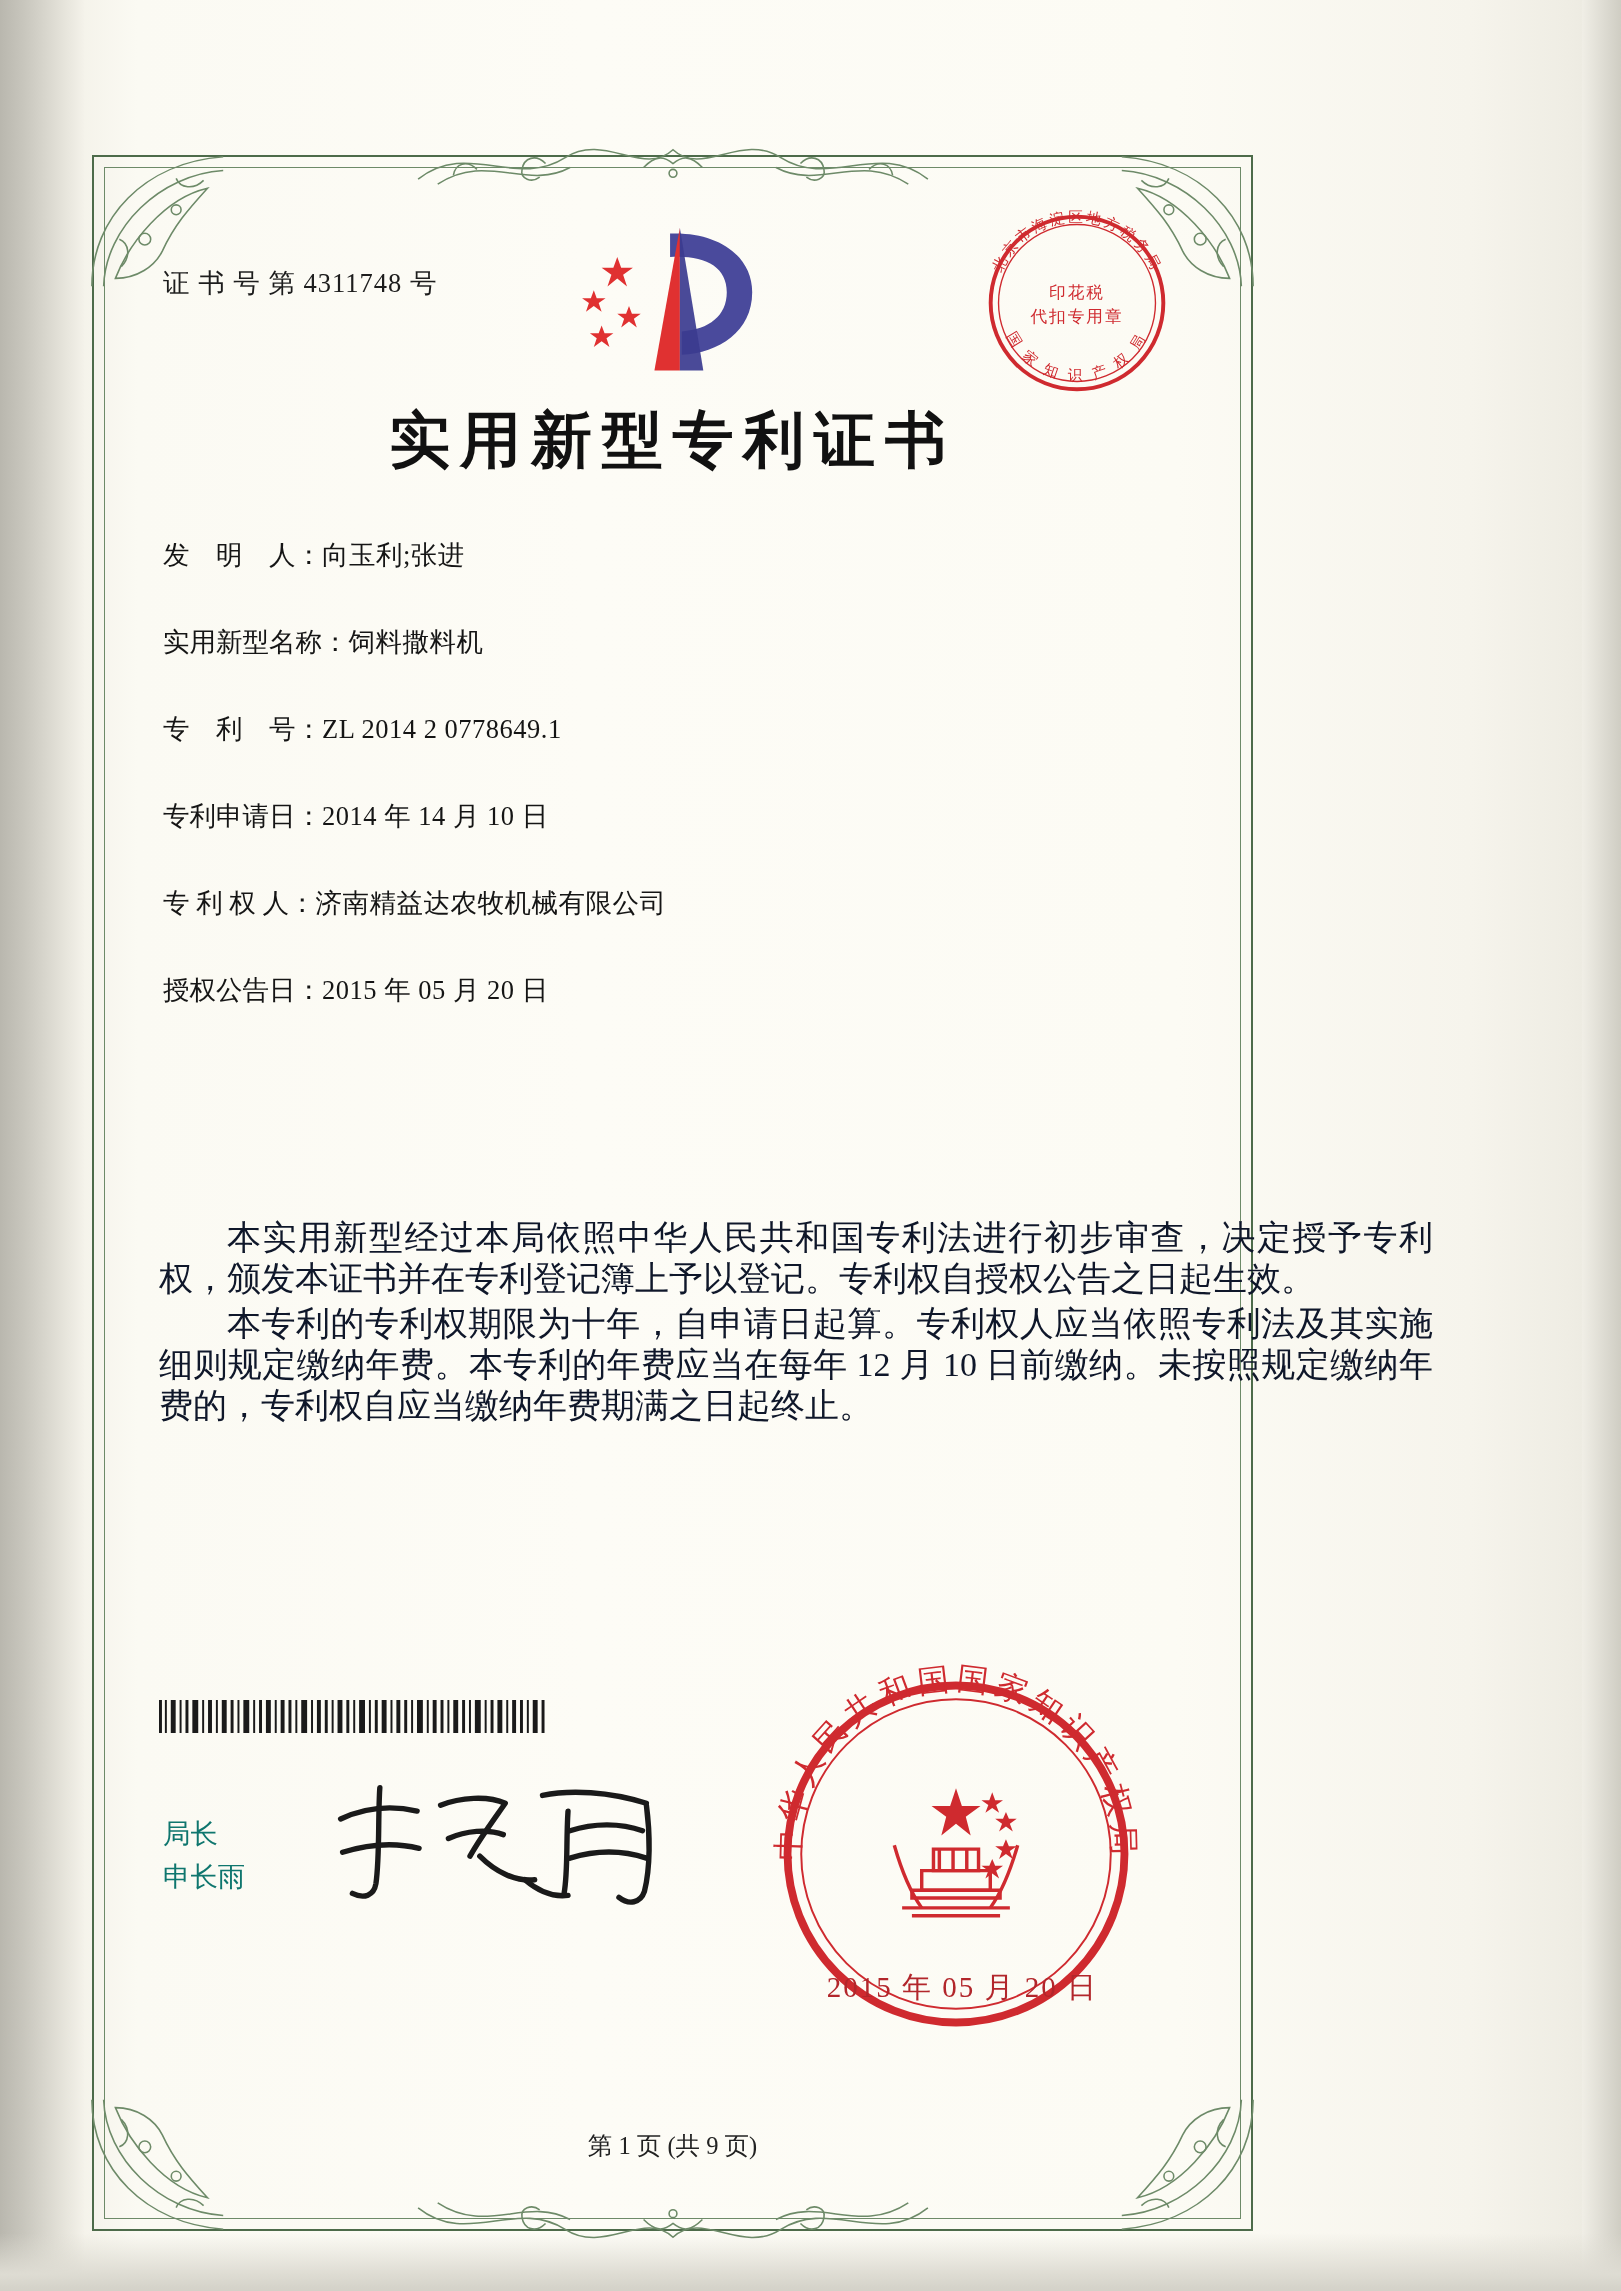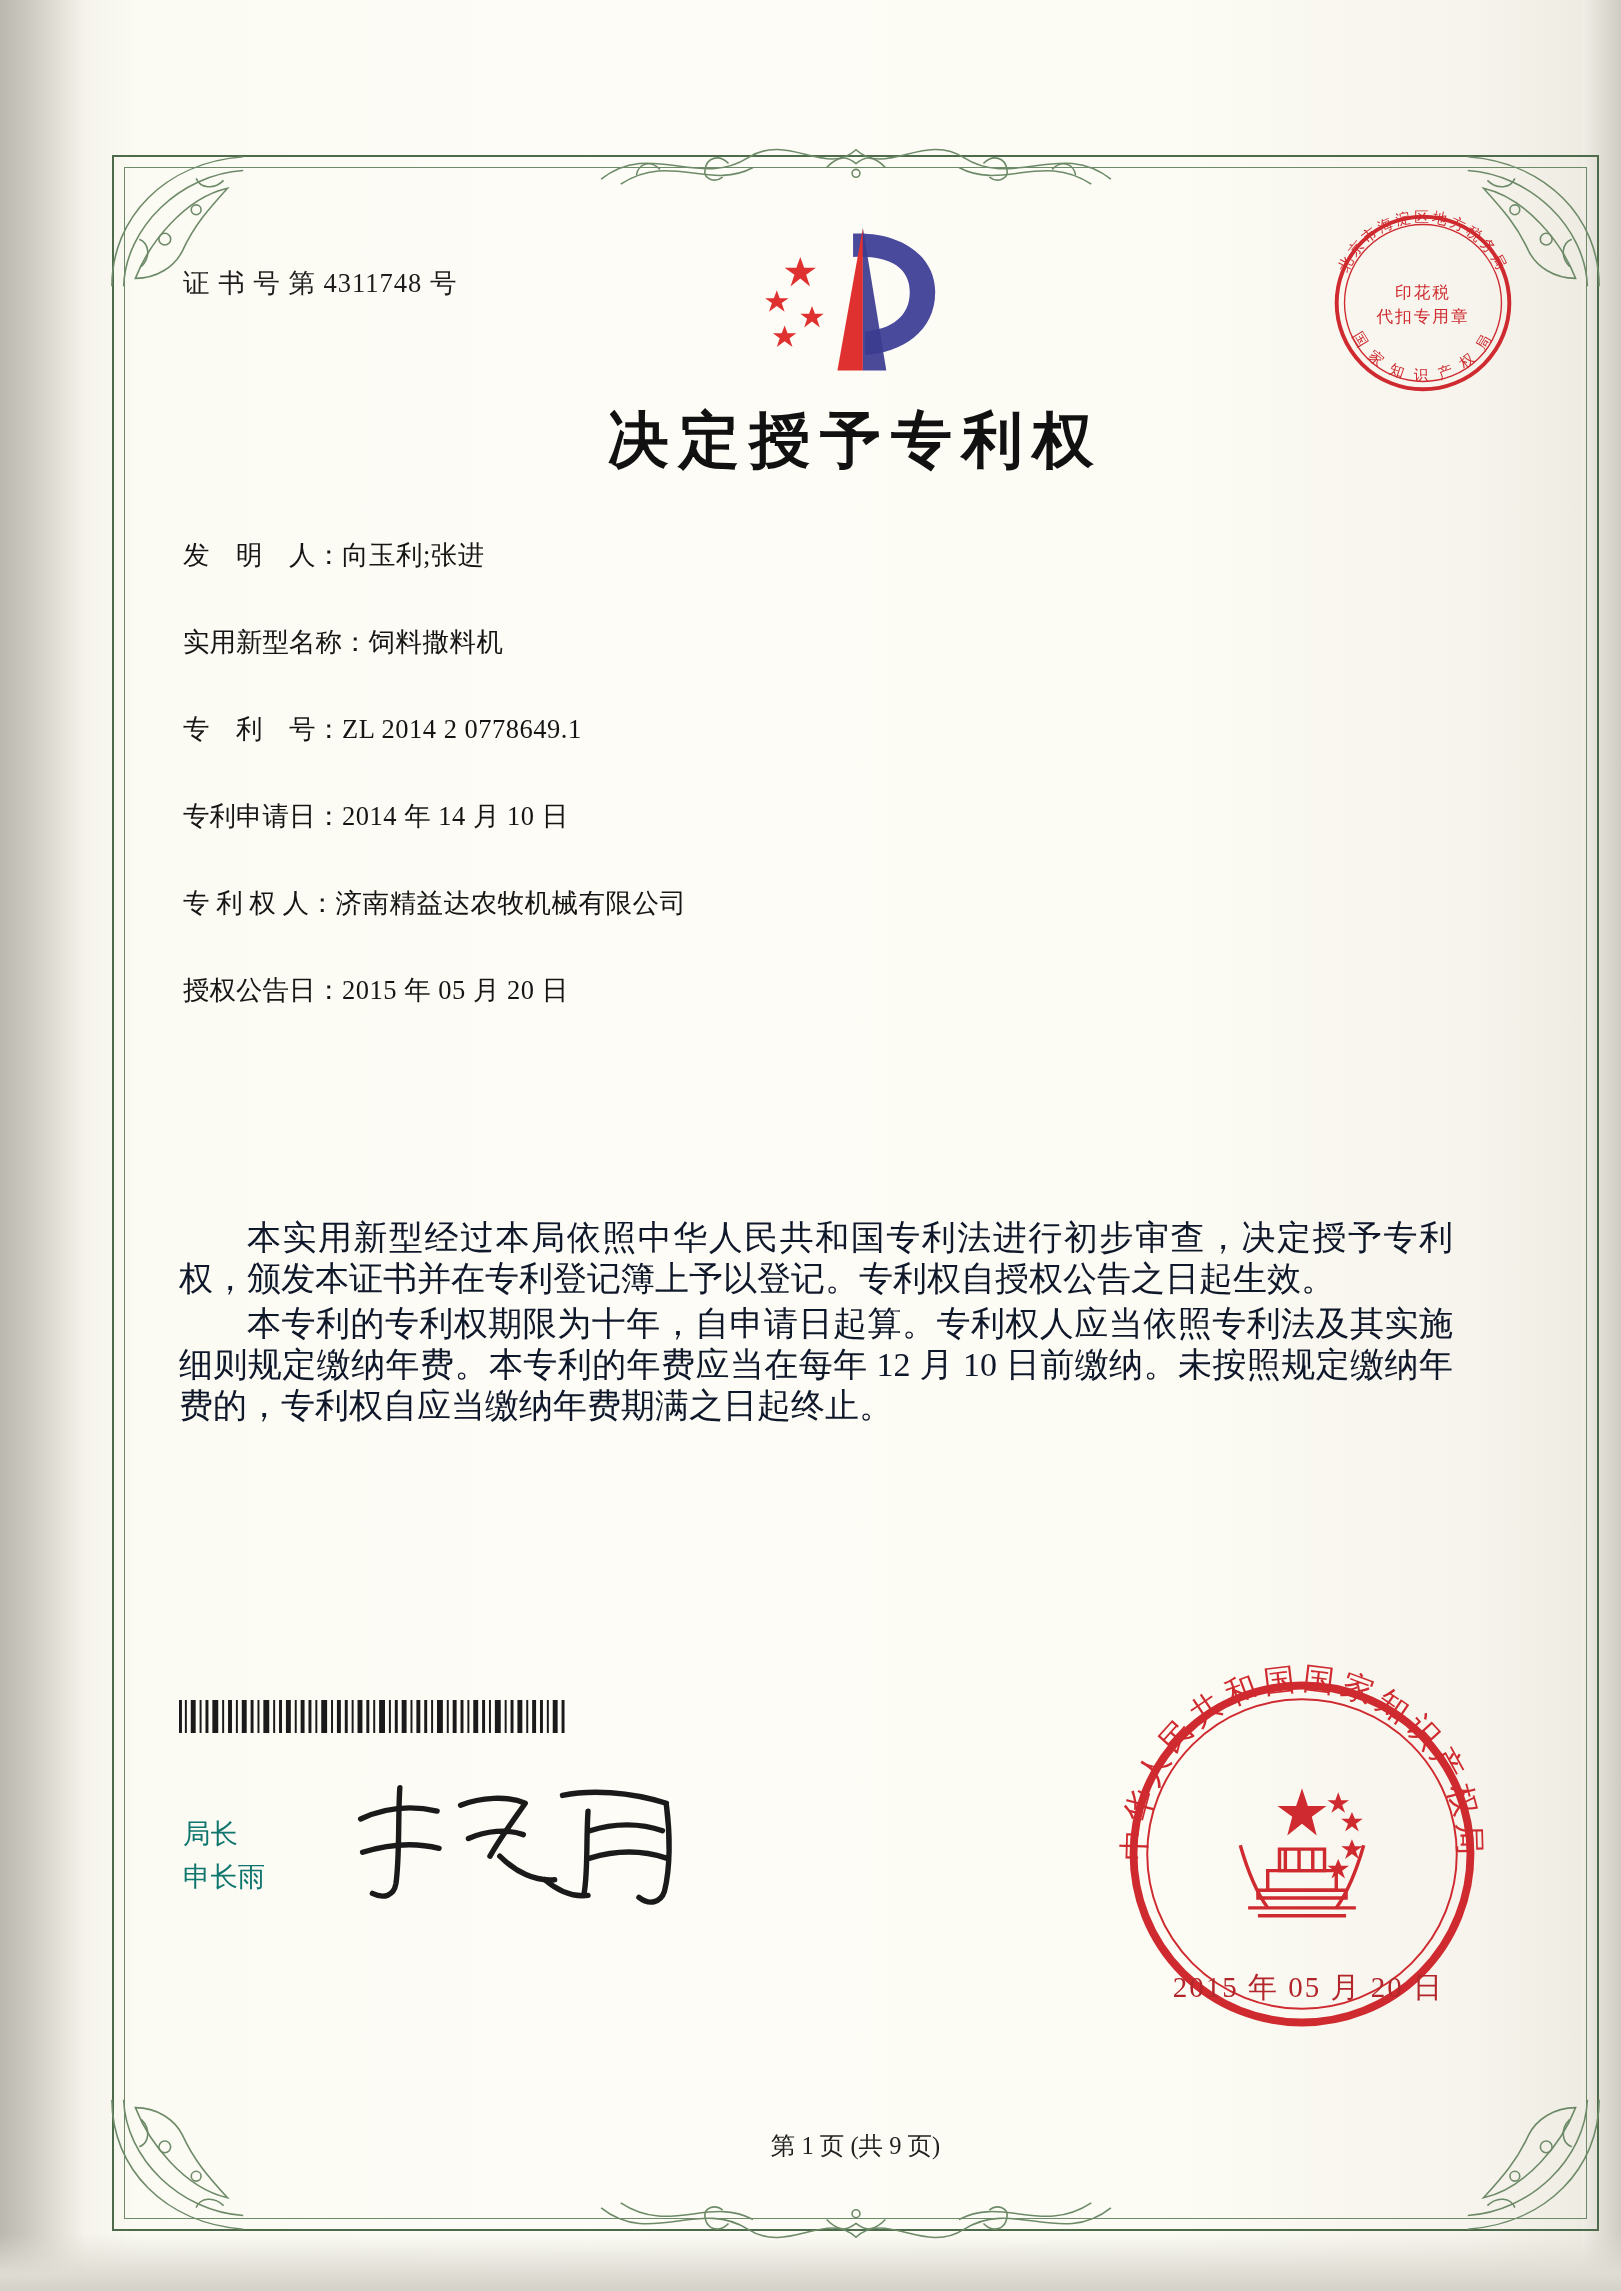--- a/index.html
+++ b/index.html
@@ -39,23 +39,23 @@
   #scan-bottom {
     position: absolute;
     left: 0; bottom: 0;
     width: 1621px; height: 59px;
     background: linear-gradient(180deg,rgba(230,228,219,0) 0%, #dedcd3 70%, #d2d0c7 100%);
   }
 
   
   #cert {
     position: absolute;
-    left: 112px;
+    left: 92px;
     top: 155px;
-    width: 1487px;
+    width: 1161px;
     height: 2076px;
   }
   .frame-outer {
     position: absolute;
     left: 0; top: 0; right: 0; bottom: 0;
     border: 2.9px solid #4d6b4a;
   }
   .frame-inner {
     position: absolute;
     left: 11.8px; top: 11.8px; right: 11.8px; bottom: 11.8px;
@@ -305,21 +305,21 @@
     <path d="M122,12 L122,158 L146,158 Z" fill="#3b3b8f" opacity="0.92"></path>
 
     <g fill="#e03131">
       <polygon points="58,42 62,53 74,53 64,60 68,72 58,64 48,72 52,60 42,53 54,53"></polygon>
       <polygon points="34,76 37,84 46,84 39,89 42,98 34,92 26,98 29,89 22,84 31,84"></polygon>
       <polygon points="42,112 45,120 54,120 47,125 50,134 42,128 34,134 37,125 30,120 39,120"></polygon>
       <polygon points="70,92 73,100 82,100 75,105 78,114 70,108 62,114 65,105 58,100 67,100"></polygon>
     </g>
   </svg>
 
-  <div class="cert-title">决定授予专利权</div>
+  <div class="cert-title">实用新型专利证书</div>
 
   <div class="fields">
     <div class="field-row">
       <span class="field-label">发　明　人：</span><span class="field-value">向玉利;张进</span>
     </div>
     <div class="field-row">
       <span class="field-label">实用新型名称：</span><span class="field-value">饲料撒料机</span>
     </div>
     <div class="field-row">
       <span class="field-label">专　利　号：</span><span class="field-value">ZL 2014 2 0778649.1</span>

